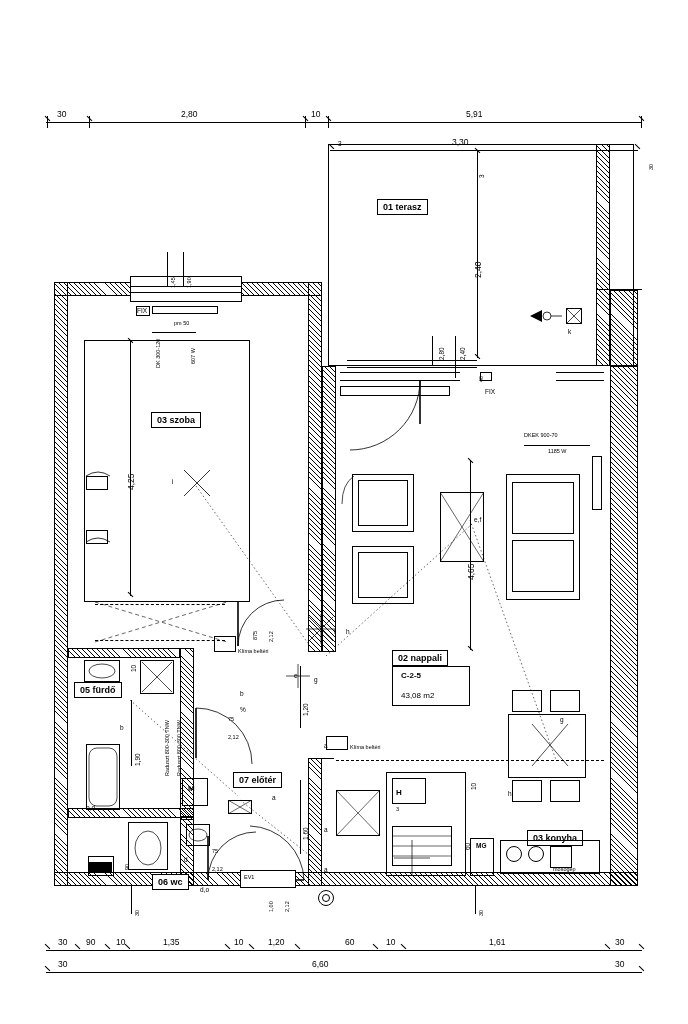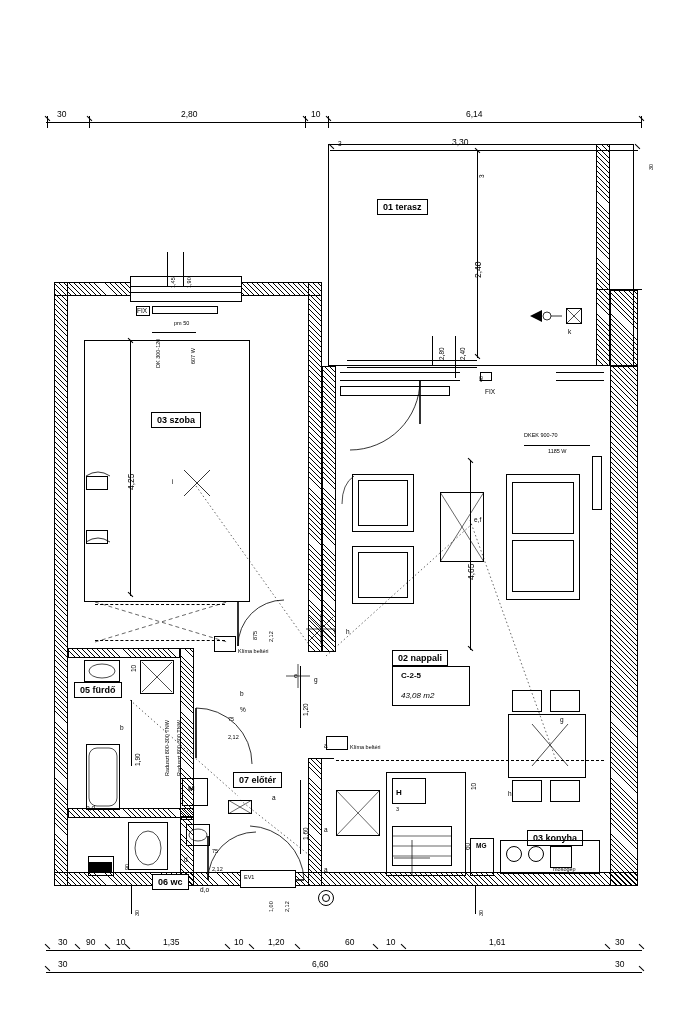--- a/index.html
+++ b/index.html
@@ -98,21 +98,21 @@
 
   <div class="vline" style="left:47px;top:116px;height:12px;"></div>
   <div class="vline" style="left:89px;top:116px;height:12px;"></div>
   <div class="vline" style="left:305px;top:116px;height:12px;"></div>
   <div class="vline" style="left:328px;top:116px;height:12px;"></div>
   <div class="vline" style="left:641px;top:116px;height:12px;"></div>
 
   <div class="lbl dim" style="left:57px;top:110px;">30</div>
   <div class="lbl dim" style="left:181px;top:110px;">2,80</div>
   <div class="lbl dim" style="left:311px;top:110px;">10</div>
-  <div class="lbl dim" style="left:466px;top:110px;">6,14</div>
+  <div class="lbl dim" style="left:466px;top:110px;">5,91</div>
 
   <div class="dimline" style="left:330px;top:150px;width:308px;"></div>
   <div class="tickm" style="left:328px;top:146px;"></div>
   <div class="tickm" style="left:634px;top:146px;"></div>
   <div class="lbl dim" style="left:452px;top:138px;">3,30</div>
   <div class="lbl tiny" style="left:338px;top:140px;">3</div>
   <div class="lbl tiny rot" style="left:478px;top:178px;">3</div>
 
   <div class="box-thick" style="left:328px;top:144px;width:306px;height:222px;"></div>
   <div class="room-tag" style="left:377px;top:199px;">01 terasz</div>
@@ -217,21 +217,21 @@
   </svg>
   <div class="lbl mini rot" style="left:252px;top:640px;">875</div>
   <div class="lbl mini rot" style="left:268px;top:642px;">2,12</div>
 
   <div class="lbl mini" style="left:238px;top:648px;">Klíma beltéri</div>
   <div class="box-line" style="left:214px;top:636px;width:22px;height:16px;"></div>
 
   <div class="room-tag" style="left:392px;top:650px;">02 nappali</div>
   <div class="box-line" style="left:392px;top:666px;width:78px;height:40px;background:#fff;"></div>
   <div class="lbl" style="left:401px;top:671px;font-weight:bold;">C-2-5</div>
-  <div class="lbl" style="left:401px;top:691px;font-style:italic;">43,08 m2</div>
+  <div class="lbl" style="left:401px;top:691px;">43,08 m2</div>
 
   <div class="box-line" style="left:352px;top:474px;width:62px;height:58px;"></div>
   <div class="box-line" style="left:358px;top:480px;width:50px;height:46px;"></div>
   <div class="box-line" style="left:352px;top:546px;width:62px;height:58px;"></div>
   <div class="box-line" style="left:358px;top:552px;width:50px;height:46px;"></div>
   <svg class="ov" style="left:336px;top:470px;width:22px;height:140px;">
     <path d="M18 6 q-12 8 -12 28" stroke="#000" fill="none" stroke-width="0.7"></path>
   </svg>
 
   <div class="box-line" style="left:440px;top:492px;width:44px;height:70px;"></div>

